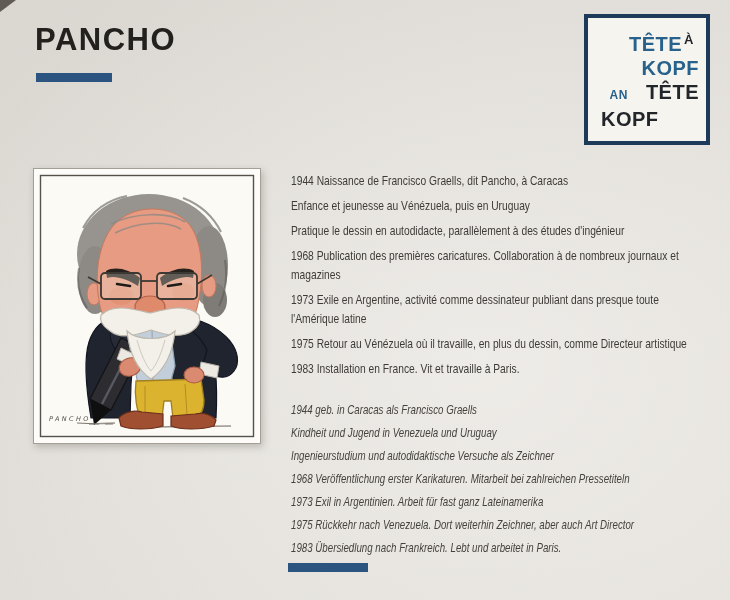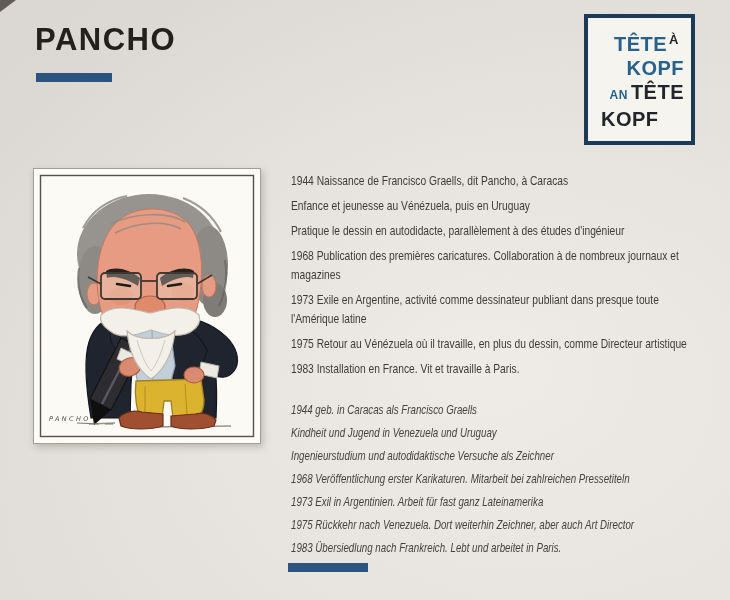--- a/index.html
+++ b/index.html
@@ -12,26 +12,26 @@
     background:radial-gradient(ellipse at 65% 60%, rgba(255,255,255,0.18) 0%, rgba(0,0,0,0.04) 85%);}
   .corner-dark{position:absolute;left:0;top:0;width:16px;height:12px;
     background:#4a453e;clip-path:polygon(0 0,16px 0,0 12px);opacity:.85;}
 
   
   .title{position:absolute;left:35px;top:22px;font-size:31px;font-weight:900;
     letter-spacing:1.5px;color:#23211e;}
   .title-bar{position:absolute;left:36px;top:73px;width:76px;height:9px;background:#2b5580;}
 
   
-  .logo{position:absolute;left:584px;top:14px;width:111px;height:131px;box-sizing:border-box;
+  .logo{position:absolute;left:584px;top:14px;width:126px;height:131px;box-sizing:border-box;
     border:4px solid #1e3a5a;background:#f6f4ef;display:flex;flex-direction:column;
     justify-content:center;padding:4px 7px 4px 6px;}
   .logo-line{font-weight:900;font-size:20px;line-height:24px;text-align:right;letter-spacing:.5px;}
   .logo .sup{font-size:13px;vertical-align:7px;margin-left:2px;}
-  .logo .an{font-size:12px;margin-right:3px;}
+  .logo .an{font-size:12px;margin-right:18px;}
   .logo .l1{padding-right:5px;}
   .logo .l4{text-align:left;padding-left:7px;}
   .lblue{color:#27618c;}
   .ldark{color:#22262b;}
 
   
   .frame{position:absolute;left:33px;top:168px;width:228px;height:276px;
     box-shadow:2px 3px 7px rgba(60,55,45,.25);}
 
   

